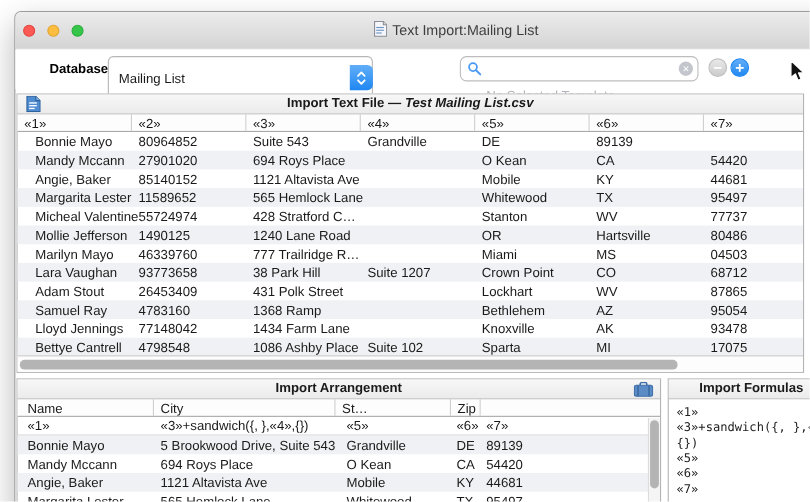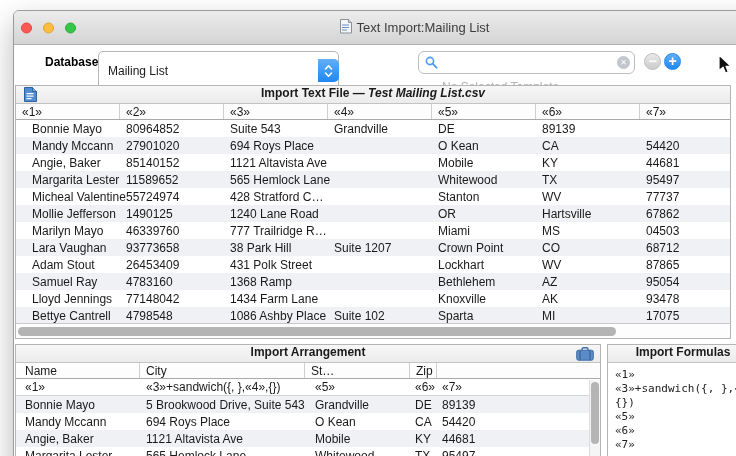--- a/index.html
+++ b/index.html
@@ -210,21 +210,21 @@
           <div class="cell">WV</div>
           <div class="cell">77737</div>
         </div>
         <div class="frow stripe">
           <div class="cell">Mollie Jefferson</div>
           <div class="cell">1490125</div>
           <div class="cell">1240 Lane Road</div>
           <div class="cell"></div>
           <div class="cell">OR</div>
           <div class="cell">Hartsville</div>
-          <div class="cell">67862</div>
+          <div class="cell">80486</div>
         </div>
         <div class="frow">
           <div class="cell">Marilyn Mayo</div>
           <div class="cell">46339760</div>
           <div class="cell">777 Trailridge R…</div>
           <div class="cell"></div>
           <div class="cell">Miami</div>
           <div class="cell">MS</div>
           <div class="cell">04503</div>
         </div>

